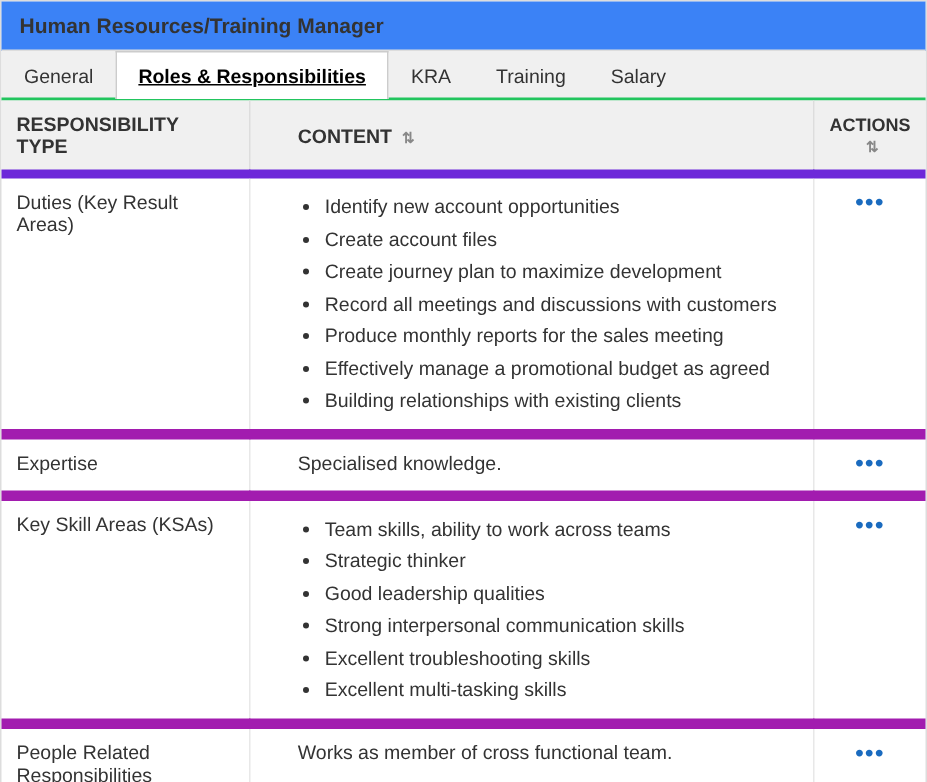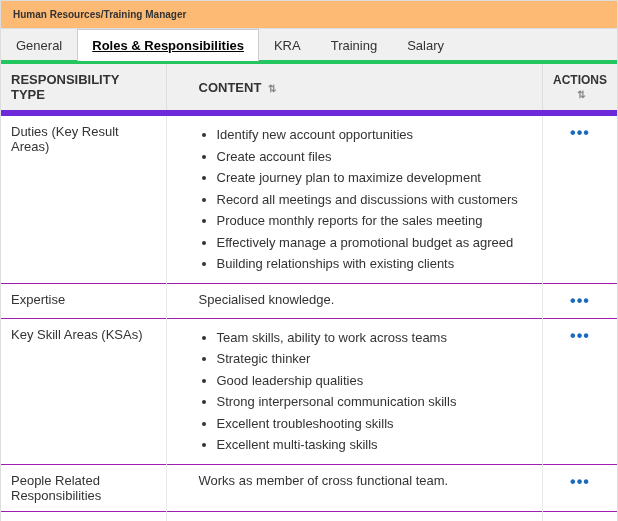--- a/index.html
+++ b/index.html
@@ -9,30 +9,30 @@
       background: #f5f5f5;
       width: 618px;
     }
     .page-container {
       width: 618px;
       background: #fff;
       border: 1px solid #ddd;
     }
     .page-title {
       padding: 8px 12px;
-      font-size: 10px;
-      font-weight: bold;
-      color: #333;
-      background: #fdba74;
+      font-size: 14px;
+      font-weight: bold;
+      color: #333;
+      background: #3b82f6;
       border-bottom: 1px solid #ddd;
     }
     .tabs {
       display: flex;
       background: #f0f0f0;
-      border-bottom: 4px solid #22c55e;
+      border-bottom: 2px solid #22c55e;
     }
     .tab {
       padding: 8px 14px;
       cursor: pointer;
       font-size: 13px;
       color: #333;
       border: 1px solid transparent;
       border-bottom: none;
       margin-bottom: -1px;
       white-space: nowrap;
@@ -68,21 +68,21 @@
       border-right: none;
       text-align: center;
     }
     thead th .sort-arrows {
       display: inline-block;
       font-size: 10px;
       color: #888;
       margin-left: 3px;
     }
     tbody tr {
-      border-bottom: 1px solid #a21caf;
+      border-bottom: 7px solid #a21caf;
       vertical-align: top;
     }
     tbody td {
       padding: 8px 10px;
       vertical-align: top;
       border-right: 1px solid #e8e8e8;
       color: #333;
     }
     tbody td:last-child {
       border-right: none;

